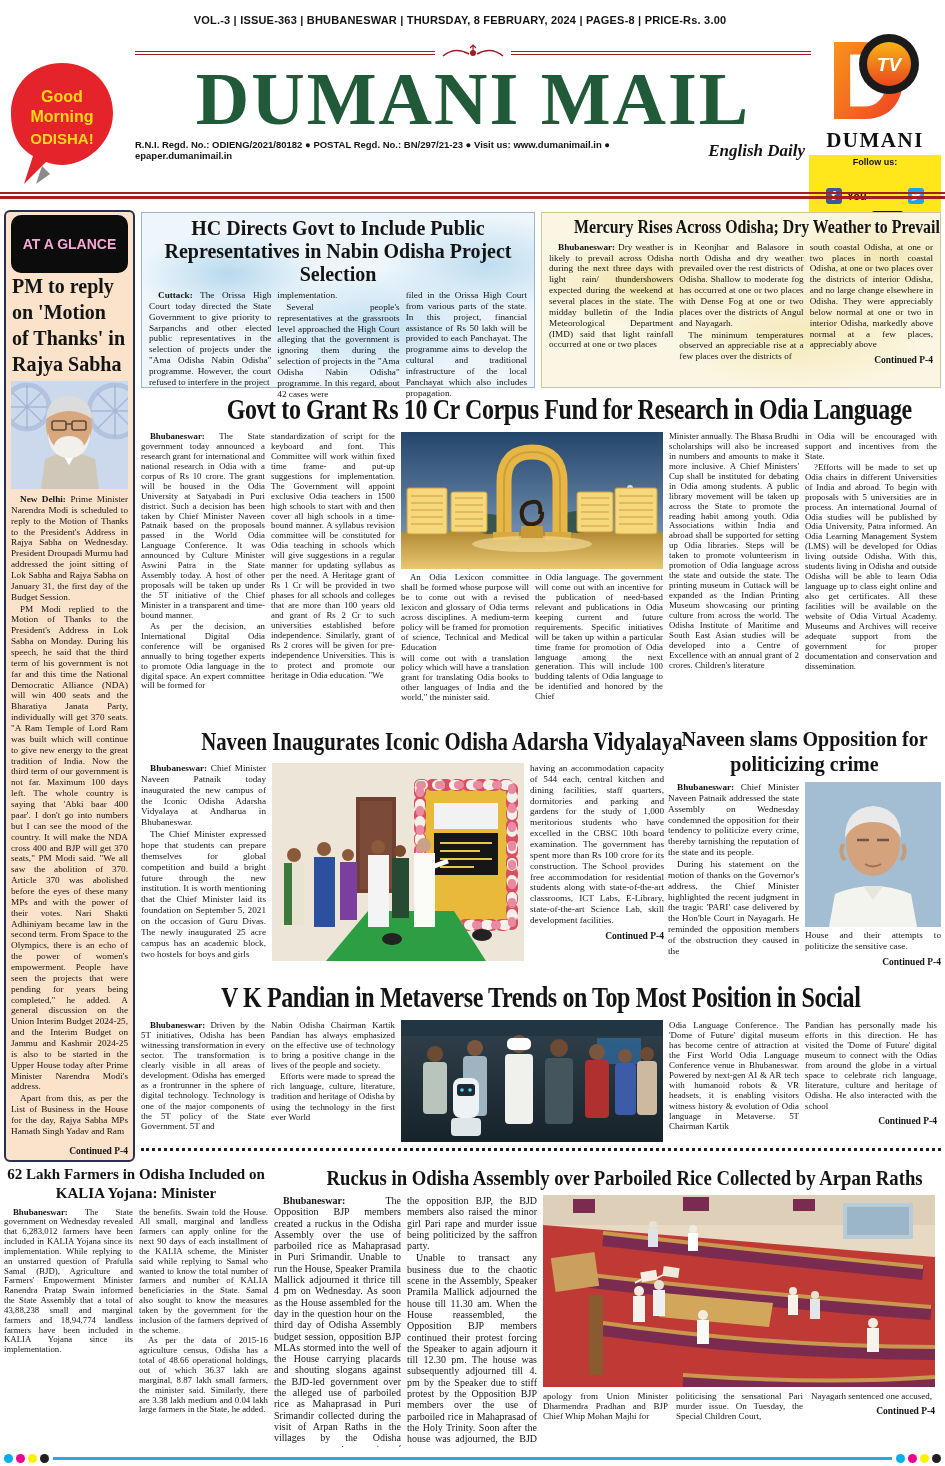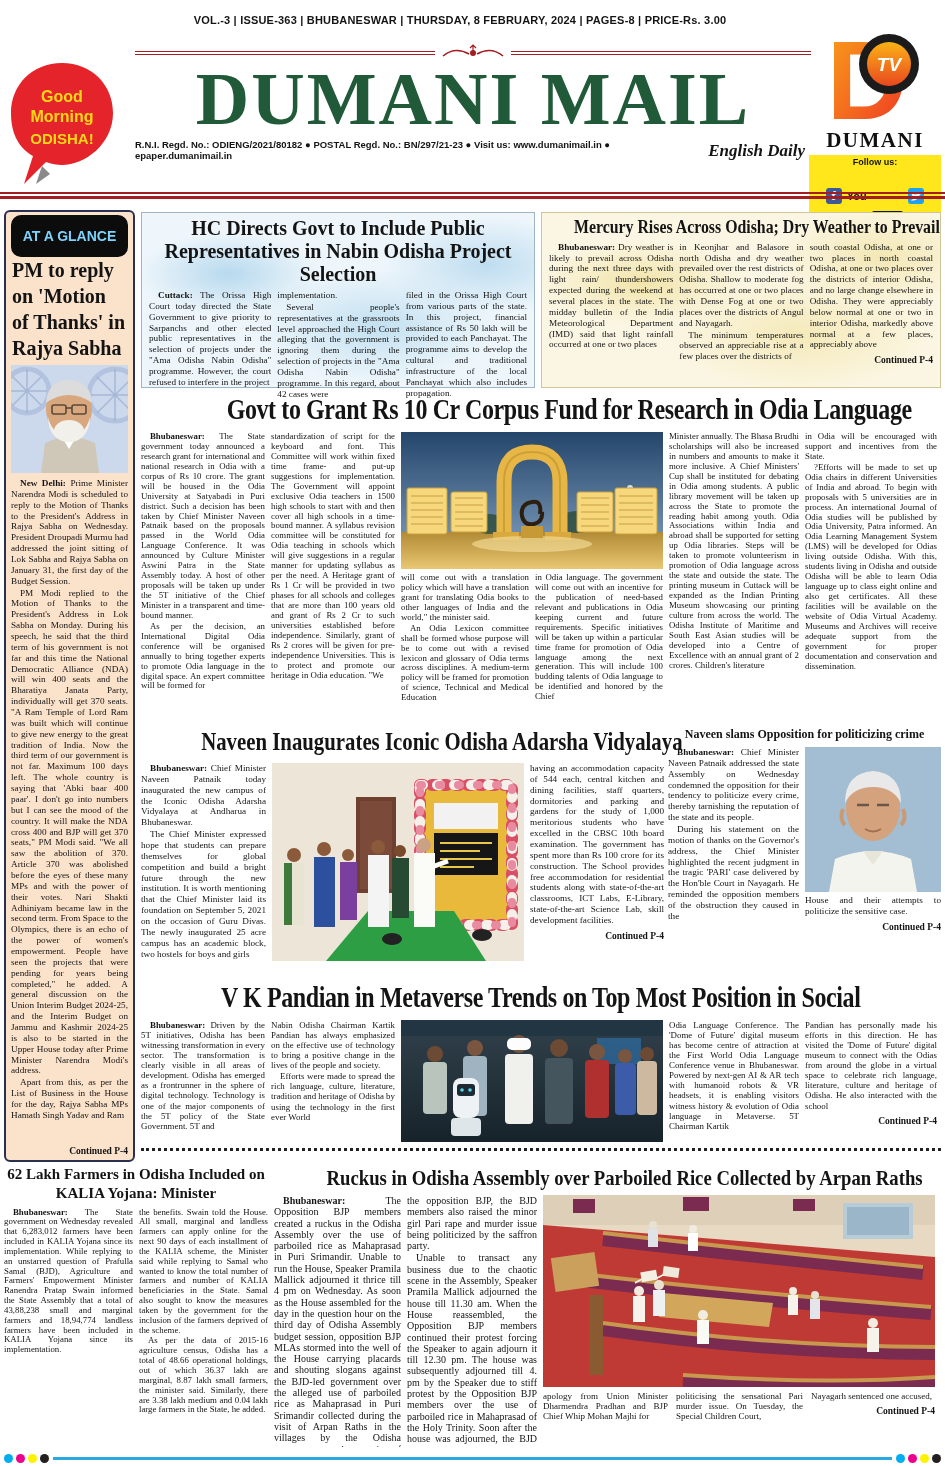--- a/index.html
+++ b/index.html
@@ -43,22 +43,22 @@
 .para { text-align:justify; text-indent:9px; margin-bottom:1px; }
 .dl { font-weight:bold; }
 .cont { font-weight:bold; text-align:right; font-size:9.5px; margin-top:5px; }
 .h-squeeze { text-align:center; font-weight:bold; overflow:visible; white-space:nowrap; }
 .h-squeeze span { display:inline-block; white-space:nowrap; transform:scaleX(.8); transform-origin:center; }
 .photo { display:block; }
 
 
 .sidebar { left:4px; top:210px; width:131px; height:952px; background:#fbe2cb;
   border:2px solid #2a3050; border-radius:6px; padding:3px 5px 4px; display:flex; flex-direction:column; overflow:hidden; }
-.glance-tag { background:#0c0c0c; color:#7dd3fc; font:bold 14px "Liberation Sans",sans-serif;
-  text-align:center; border-radius:10px; padding:13px 0; }
+.glance-tag { background:#0c0c0c; color:#f9a8d4; font:bold 14px "Liberation Sans",sans-serif;
+  text-align:center; border-radius:10px; padding:21px 0; }
 .glance-head { font-weight:bold; font-size:20px; line-height:1.3; padding:0 1px 4px; }
 .sidebar .col { font-size:9.2px; }
 .sidebar .cont { margin-top:auto; }
 
 .hc-box { left:141px; top:212px; width:394px; height:176px; border:1px solid #9db6c6; padding:4px 7px;
   background: radial-gradient(130px 60px at 22% 35%, rgba(170,210,235,.8), transparent 70%),
               radial-gradient(170px 80px at 60% 65%, rgba(190,222,240,.9), transparent 72%),
               radial-gradient(150px 70px at 88% 30%, rgba(170,210,235,.7), transparent 70%), #eef6fb; }
 .hc-head { font-weight:bold; font-size:20px; line-height:1.15; text-align:center; margin-bottom:4px; }
 .mercury-box { left:541px; top:212px; width:400px; height:176px; border:1px solid #cfc49a; padding:4px 7px;
@@ -69,21 +69,21 @@
 .odia-art { left:141px; top:392px; width:800px; height:330px; }
 .odia-art .col { font-size:8.8px; line-height:1.13; height:284px; }
 .big-head { margin-bottom:6px; }
 .big-head span { font-size:30px; letter-spacing:-.5px; }
 
 .vid-art { left:141px; top:727px; width:523px; height:248px; }
 .vid-art .col { height:206px; }
 .vid-head span { font-size:26px; }
 
 .slams-art { left:668px; top:727px; width:273px; height:248px; }
-.slams-head { font-weight:bold; font-size:12px; line-height:1.25; text-align:center; margin-bottom:5px; }
+.slams-head { font-weight:bold; font-size:20px; line-height:1.25; text-align:center; margin-bottom:5px; }
 .slams-art .col { height:192px; }
 .caption { font-size:9.2px; line-height:1.2; text-align:justify; margin-top:3px; }
 
 .pand-art { left:141px; top:980px; width:800px; height:164px; }
 .pand-art .col { font-size:8.9px; line-height:1.13; height:124px; }
 
 .dotted { position:absolute; left:141px; top:1148px; width:800px; border-top:3px dotted #222; }
 
 .kalia-art { left:4px; top:1165px; width:264px; height:288px; }
 .kalia-head { font-weight:bold; font-size:15px; line-height:1.25; text-align:center; margin-bottom:5px; }
@@ -284,22 +284,22 @@
           <path d="M103 104 V50 Q103 20 131 20 Q159 20 159 50 V104" fill="none" stroke="#e8b645" stroke-width="15"></path>
           <path d="M103 104 V50 Q103 20 131 20 Q159 20 159 50 V104" fill="none" stroke="#caa03a" stroke-width="2"></path>
           <rect x="92" y="100" width="26" height="8" fill="#d9a93f"></rect>
             <rect x="144" y="100" width="26" height="8" fill="#d9a93f"></rect>
           <ellipse cx="131" cy="112" rx="60" ry="8" fill="#f7e3a0" opacity=".6"></ellipse>
           <path d="M131 70 q-12 2 -10 14 q2 10 12 8 q9 -2 8 -12 M131 70 q10 -2 8 12" fill="none" stroke="#2d1f10" stroke-width="4"></path>
           <rect x="120" y="94" width="22" height="12" fill="#c89a35"></rect>
         </svg>
         <div class="cols" style="margin-top:4px">
           <div class="col" style="width:128px">
+            <p class="para">An Odia Lexicon committee shall be formed whose purpose will be to come out with a revised lexicon and glossary of Odia terms across disciplines. A medium-term policy will be framed for promotion of science, Technical and Medical Education</p>
             <p class="para" style="text-indent:0">will come out with a translation policy which will have a translation grant for translating Odia books to other languages of India and the world," the minister said.</p>
-            <p class="para">An Odia Lexicon committee shall be formed whose purpose will be to come out with a revised lexicon and glossary of Odia terms across disciplines. A medium-term policy will be framed for promotion of science, Technical and Medical Education</p>
           </div>
           <div class="col" style="width:128px">
             <p class="para" style="text-indent:0">in Odia language. The government will come out with an incentive for the publication of need-based relevant and publications in Odia keeping current and future requirements. Specific initiatives will be taken up within a particular time frame for promotion of Odia language among the next generation. This will include 100 budding talents of Odia language to be identified and honored by the Chief</p>
           </div>
         </div>
       </div>
       <div class="col" style="width:130px">
         <p class="para" style="text-indent:0">Minister annually. The Bhasa Brudhi scholarships will also be increased in numbers and amounts to make it more inclusive. A Chief Ministers' Cup shall be instituted for debating in Odia among students. A public library movement will be taken up across the State to promote the reading habit among youth. Odia Associations within India and abroad shall be supported for setting up Odia libraries. Steps will be taken to promote volunteerism in promotion of Odia language across the state and outside the state. The printing museum in Cuttack will be expanded as the Indian Printing Museum showcasing our printing culture from across the world. The Odisha Institute of Maritime and South East Asian studies will be developed into a Centre of Excellence with an annual grant of 2 crores. Children's literature</p>
       </div>
       <div class="col" style="width:132px">

